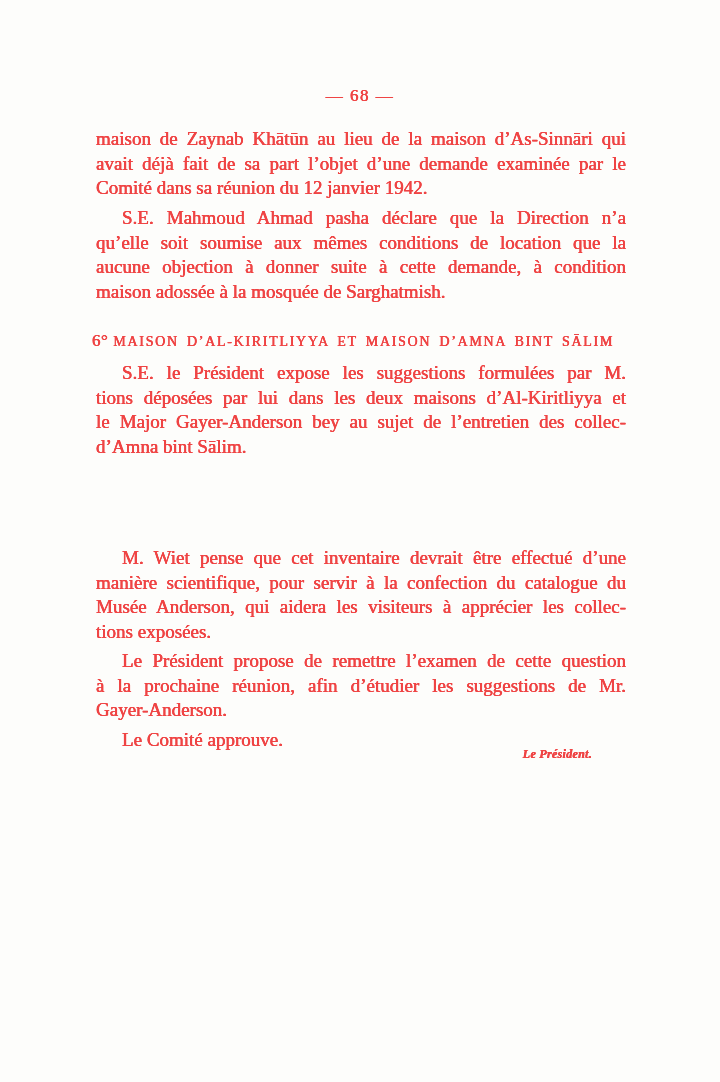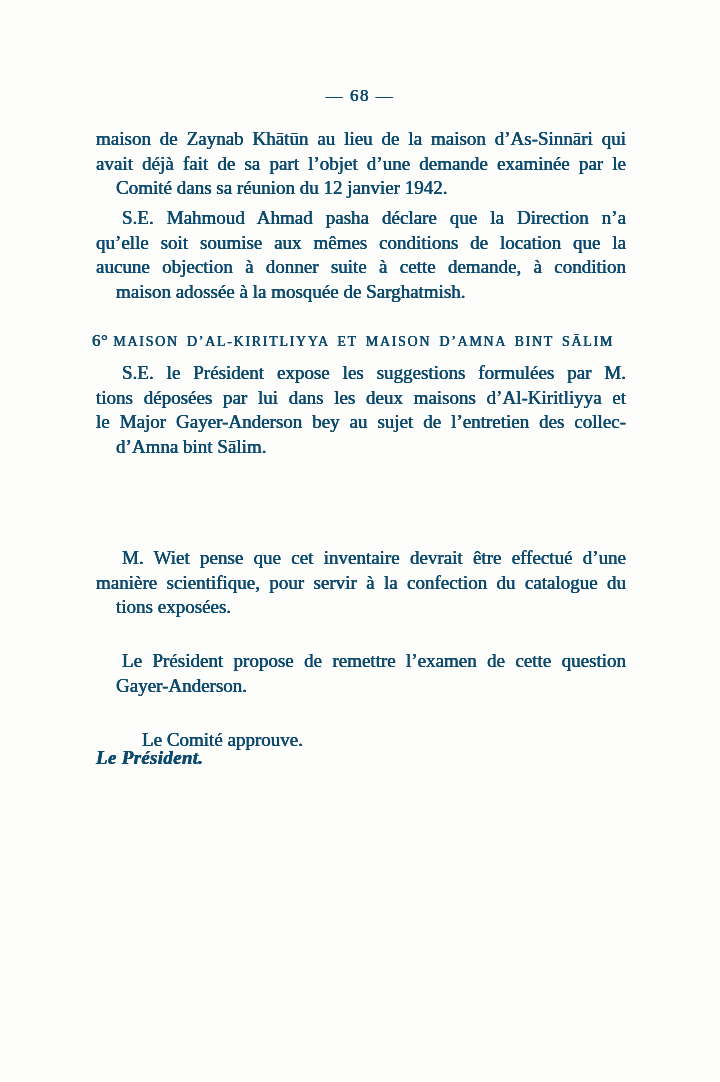--- a/index.html
+++ b/index.html
@@ -1,48 +1,48 @@
 <!DOCTYPE html>
 <html><head>
 <meta charset="utf-8">
 <style>
   html,body { margin:0; padding:0; background:#ffffff; }
   .sheet {
     position:relative; width:720px; height:1082px;
     background:#fdfdfb; overflow:hidden;
     font-family:"Liberation Serif", serif;
-    color:#0c4a6e;
+    color:#ef4444;
     text-shadow: 0.3px 0 currentColor, -0.15px 0 currentColor;
   }
   .pageno {
     position:absolute; left:0; top:86px; width:720px;
     text-align:center; font-size:17px; letter-spacing:1.5px;
   }
   .block { position:absolute; left:96px; width:530px; }
   .line {
     font-size:19px; line-height:24.5px;
     text-align:justify; text-align-last:justify;
   }
-  .line.last { text-align-last:left;margin-left:20px; }
+  .line.last { text-align-last:left; }
   .ind { text-indent:26px; }
   .u {
     text-decoration-thickness:1.3px;
     text-underline-offset:3.5px;
   }
   .heading {
     position:absolute; left:92px; top:331px; width:538px;
     text-align:left; white-space:nowrap;
     font-size:14px; letter-spacing:1.7px; word-spacing:3px;
   }
   .heading .num { font-size:17px; letter-spacing:0.5px; margin-right:5px; }
   .sig {
     position:absolute; left:96px; top:747px; width:530px;
     box-sizing:border-box; padding-right:34px;
-    font-style:italic; font-weight:bold;
-    font-size:19px; letter-spacing:0.3px;
+    text-align:right; font-style:italic; font-weight:bold;
+    font-size:12px; letter-spacing:0.3px;
   }
 </style>
 </head>
 <body>
 
 <div class="sheet">
 
   <div class="pageno">— 68 —</div>
 
   <div class="block" style="top:127px">
@@ -64,25 +64,27 @@
     <div class="line ind">S.E. le Président expose les suggestions formulées par M.</div>
     <div class="line">tions déposées par lui dans les deux maisons d’Al-Kiritliyya et</div>
     <div class="line">le Major Gayer-Anderson bey au sujet de l’entretien des collec-</div>
     <div class="line last">d’Amna bint Sālim.</div>
   </div>
 
 
   <div class="block" style="top:546px">
     <div class="line ind">M. Wiet pense que cet inventaire devrait être effectué d’une</div>
     <div class="line">manière scientifique, pour servir à la confection du catalogue du</div>
+    <div class="line">Musée Anderson, qui aidera les visiteurs à apprécier les collec-</div>
     <div class="line last">tions exposées.</div>
   </div>
 
   <div class="block" style="top:649px">
     <div class="line ind">Le Président propose de remettre l’examen de cette question</div>
+    <div class="line">à la prochaine réunion, afin d’étudier les suggestions de Mr.</div>
     <div class="line last">Gayer-Anderson.</div>
   </div>
 
   <div class="block" style="top:728px">
     <div class="line last ind">Le Comité approuve.</div>
   </div>
 
   <div class="sig">Le Président.</div>
 
 </div>

